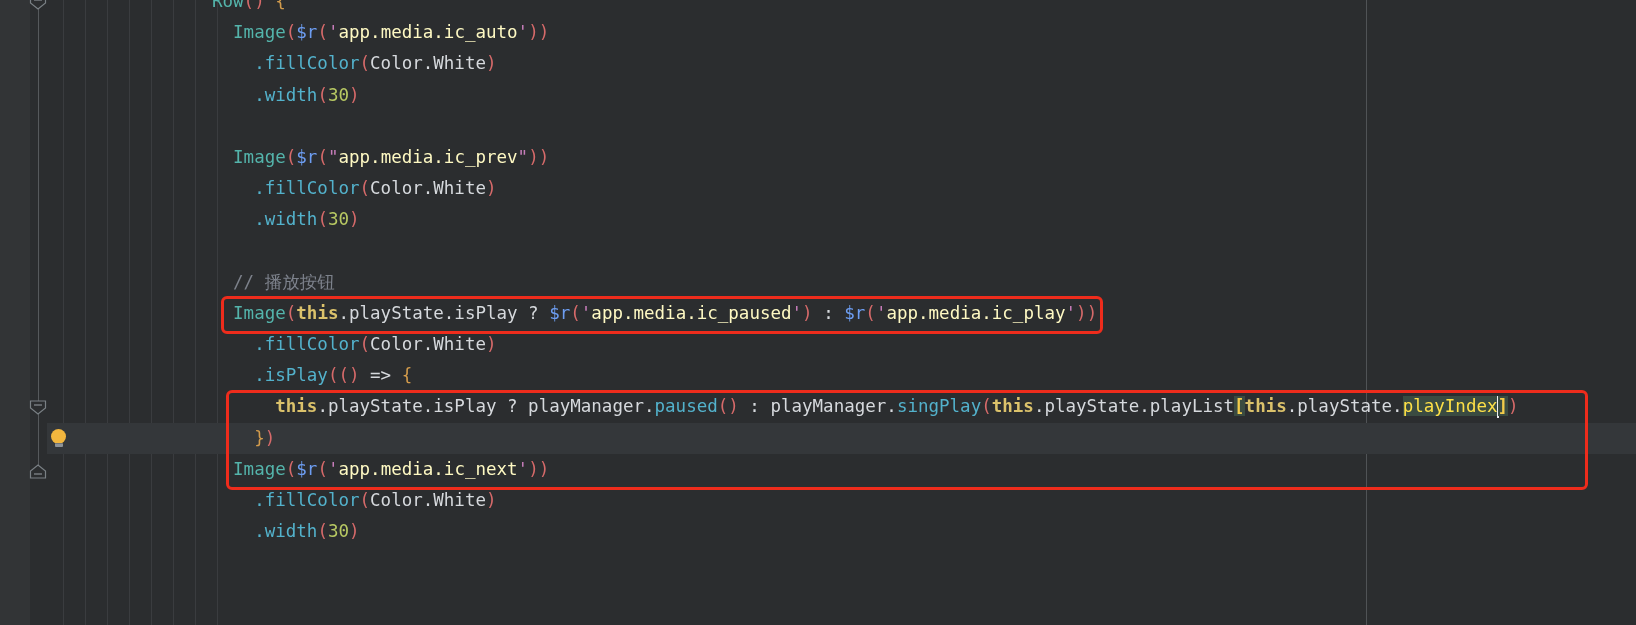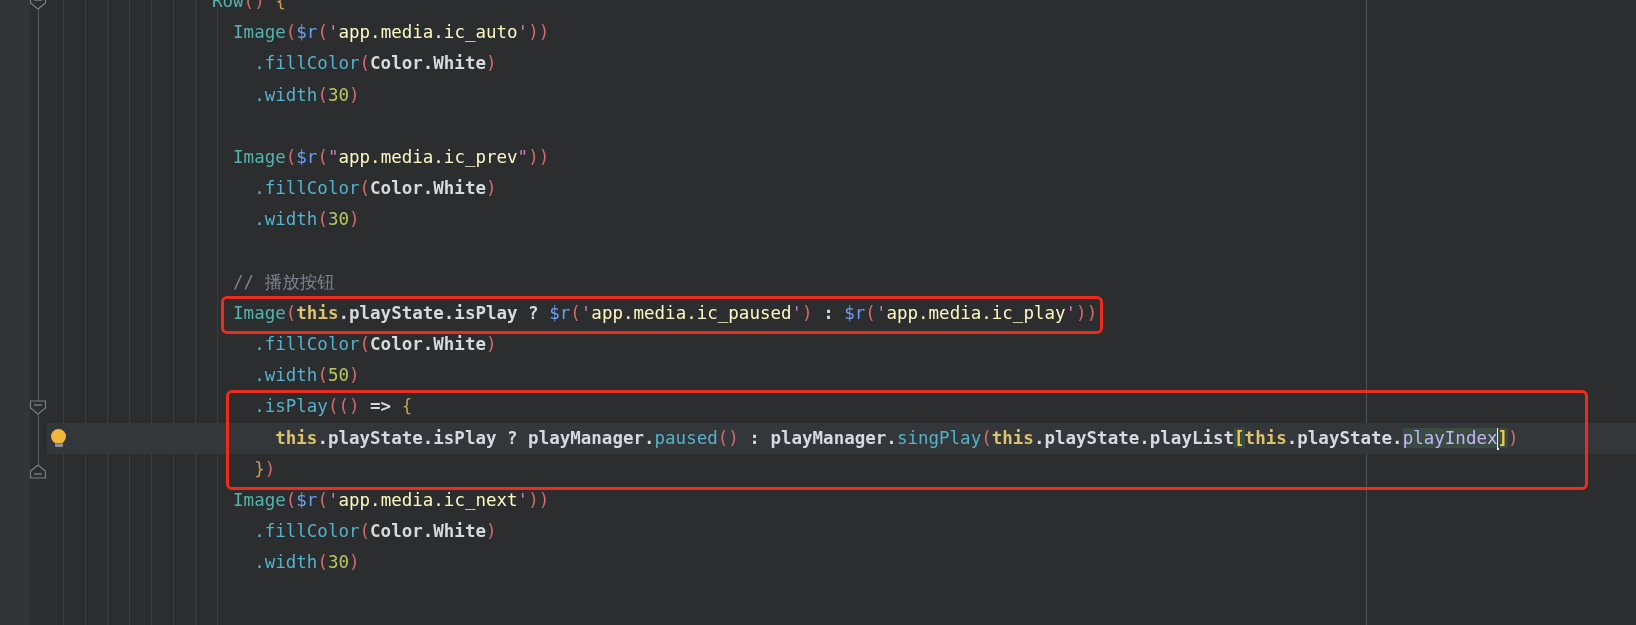--- a/index.html
+++ b/index.html
@@ -31,24 +31,24 @@
   .code-line{white-space:pre;height:31.2px;}
   .tk-cls{color:#54b4ab;}
   .tk-fn{color:#53b2cc;}
   .tk-res{color:#6d9df1;}
   .tk-str{color:#fef9c3;}
   .tk-q{color:#c77dba;}
   .tk-par{color:#d66a6a;}
   .tk-brace{color:#d29b4c;}
   .tk-num{color:#b8c963;text-align:center;}
   .tk-kw{color:#dbc26b;font-weight:bold;}
-  .tk-w{color:#d6d9dd;font-weight:bold;}
+  .tk-w{color:#d6d9dd;}
   .tk-com{color:#7d828c;}
   .tk-brk{color:#f2cb4a;font-weight:bold;background:var(--hl-bg);}
-  .tk-hlw{color:#c4b5fd;background:var(--hl-bg);}
+  .tk-hlw{color:#fde047;background:var(--hl-bg);}
   .caret{display:inline-block;width:2px;height:22px;background:#eceef0;vertical-align:middle;margin:0 -1px;}
   .red-box{position:absolute;border:3px solid var(--red);border-radius:6px;}
   .red-box-1{left:221px;top:296px;width:882px;height:38px;}
   .red-box-2{left:226px;top:390px;width:1362px;height:100px;}
   .fold-marker{position:absolute;left:29px;width:18px;height:15px;}
   .fold-marker svg{display:block;}
   .bulb{position:absolute;left:51px;top:429px;width:16px;height:19px;}
   .bulb .glass{width:15px;height:15px;border-radius:50%;background:#f2b63e;}
   .bulb .base{width:8px;height:4px;background:#8d9297;margin:-1px auto 0;border-radius:1px;
     border-top:1px solid #6f7478;}
@@ -80,21 +80,20 @@
       <div class="code-line"><span class="tk-w">    </span><span class="tk-fn">.fillColor</span><span class="tk-par">(</span><span class="tk-w">Color.White</span><span class="tk-par">)</span></div>
       <div class="code-line"><span class="tk-w">    </span><span class="tk-fn">.width</span><span class="tk-par">(</span><span class="tk-num">30</span><span class="tk-par">)</span></div>
       <div class="code-line"></div>
       <div class="code-line"><span class="tk-w">  </span><span class="tk-cls">Image</span><span class="tk-par">(</span><span class="tk-res">$r</span><span class="tk-par">(</span><span class="tk-q">"</span><span class="tk-str">app.media.ic_prev</span><span class="tk-q">"</span><span class="tk-par">))</span></div>
       <div class="code-line"><span class="tk-w">    </span><span class="tk-fn">.fillColor</span><span class="tk-par">(</span><span class="tk-w">Color.White</span><span class="tk-par">)</span></div>
       <div class="code-line"><span class="tk-w">    </span><span class="tk-fn">.width</span><span class="tk-par">(</span><span class="tk-num">30</span><span class="tk-par">)</span></div>
       <div class="code-line"></div>
       <div class="code-line"><span class="tk-w">  </span><span class="tk-com">// 播放按钮</span></div>
       <div class="code-line"><span class="tk-w">  </span><span class="tk-cls">Image</span><span class="tk-par">(</span><span class="tk-kw">this</span><span class="tk-w">.playState.isPlay ? </span><span class="tk-res">$r</span><span class="tk-par">(</span><span class="tk-q">'</span><span class="tk-str">app.media.ic_paused</span><span class="tk-q">'</span><span class="tk-par">)</span><span class="tk-w"> : </span><span class="tk-res">$r</span><span class="tk-par">(</span><span class="tk-q">'</span><span class="tk-str">app.media.ic_play</span><span class="tk-q">'</span><span class="tk-par">))</span></div>
       <div class="code-line"><span class="tk-w">    </span><span class="tk-fn">.fillColor</span><span class="tk-par">(</span><span class="tk-w">Color.White</span><span class="tk-par">)</span></div>
-      <div class="code-line"><span class="tk-w">    </span><span class="tk-fn">.width</span><span class="tk-par">(</span><span class="tk-num">50</span><span class="tk-par">)</span></div>
       <div class="code-line"><span class="tk-w">    </span><span class="tk-fn">.isPlay</span><span class="tk-par">((</span><span class="tk-par">)</span><span class="tk-w"> =&gt; </span><span class="tk-brace">{</span></div>
       <div class="code-line"><span class="tk-w">      </span><span class="tk-kw">this</span><span class="tk-w">.playState.isPlay ? playManager.</span><span class="tk-fn">paused</span><span class="tk-par">()</span><span class="tk-w"> : playManager.</span><span class="tk-fn">singPlay</span><span class="tk-par">(</span><span class="tk-kw">this</span><span class="tk-w">.playState.playList</span><span class="tk-brk">[</span><span class="tk-kw">this</span><span class="tk-w">.playState.</span><span class="tk-hlw">playIndex</span><span class="caret"></span><span class="tk-brk">]</span><span class="tk-par">)</span></div>
       <div class="code-line"><span class="tk-w">    </span><span class="tk-brace">}</span><span class="tk-par">)</span></div>
       <div class="code-line"><span class="tk-w">  </span><span class="tk-cls">Image</span><span class="tk-par">(</span><span class="tk-res">$r</span><span class="tk-par">(</span><span class="tk-q">'</span><span class="tk-str">app.media.ic_next</span><span class="tk-q">'</span><span class="tk-par">))</span></div>
       <div class="code-line"><span class="tk-w">    </span><span class="tk-fn">.fillColor</span><span class="tk-par">(</span><span class="tk-w">Color.White</span><span class="tk-par">)</span></div>
       <div class="code-line"><span class="tk-w">    </span><span class="tk-fn">.width</span><span class="tk-par">(</span><span class="tk-num">30</span><span class="tk-par">)</span></div>
     </div>
 
   <div class="red-box red-box-1"></div>
   <div class="red-box red-box-2"></div>

